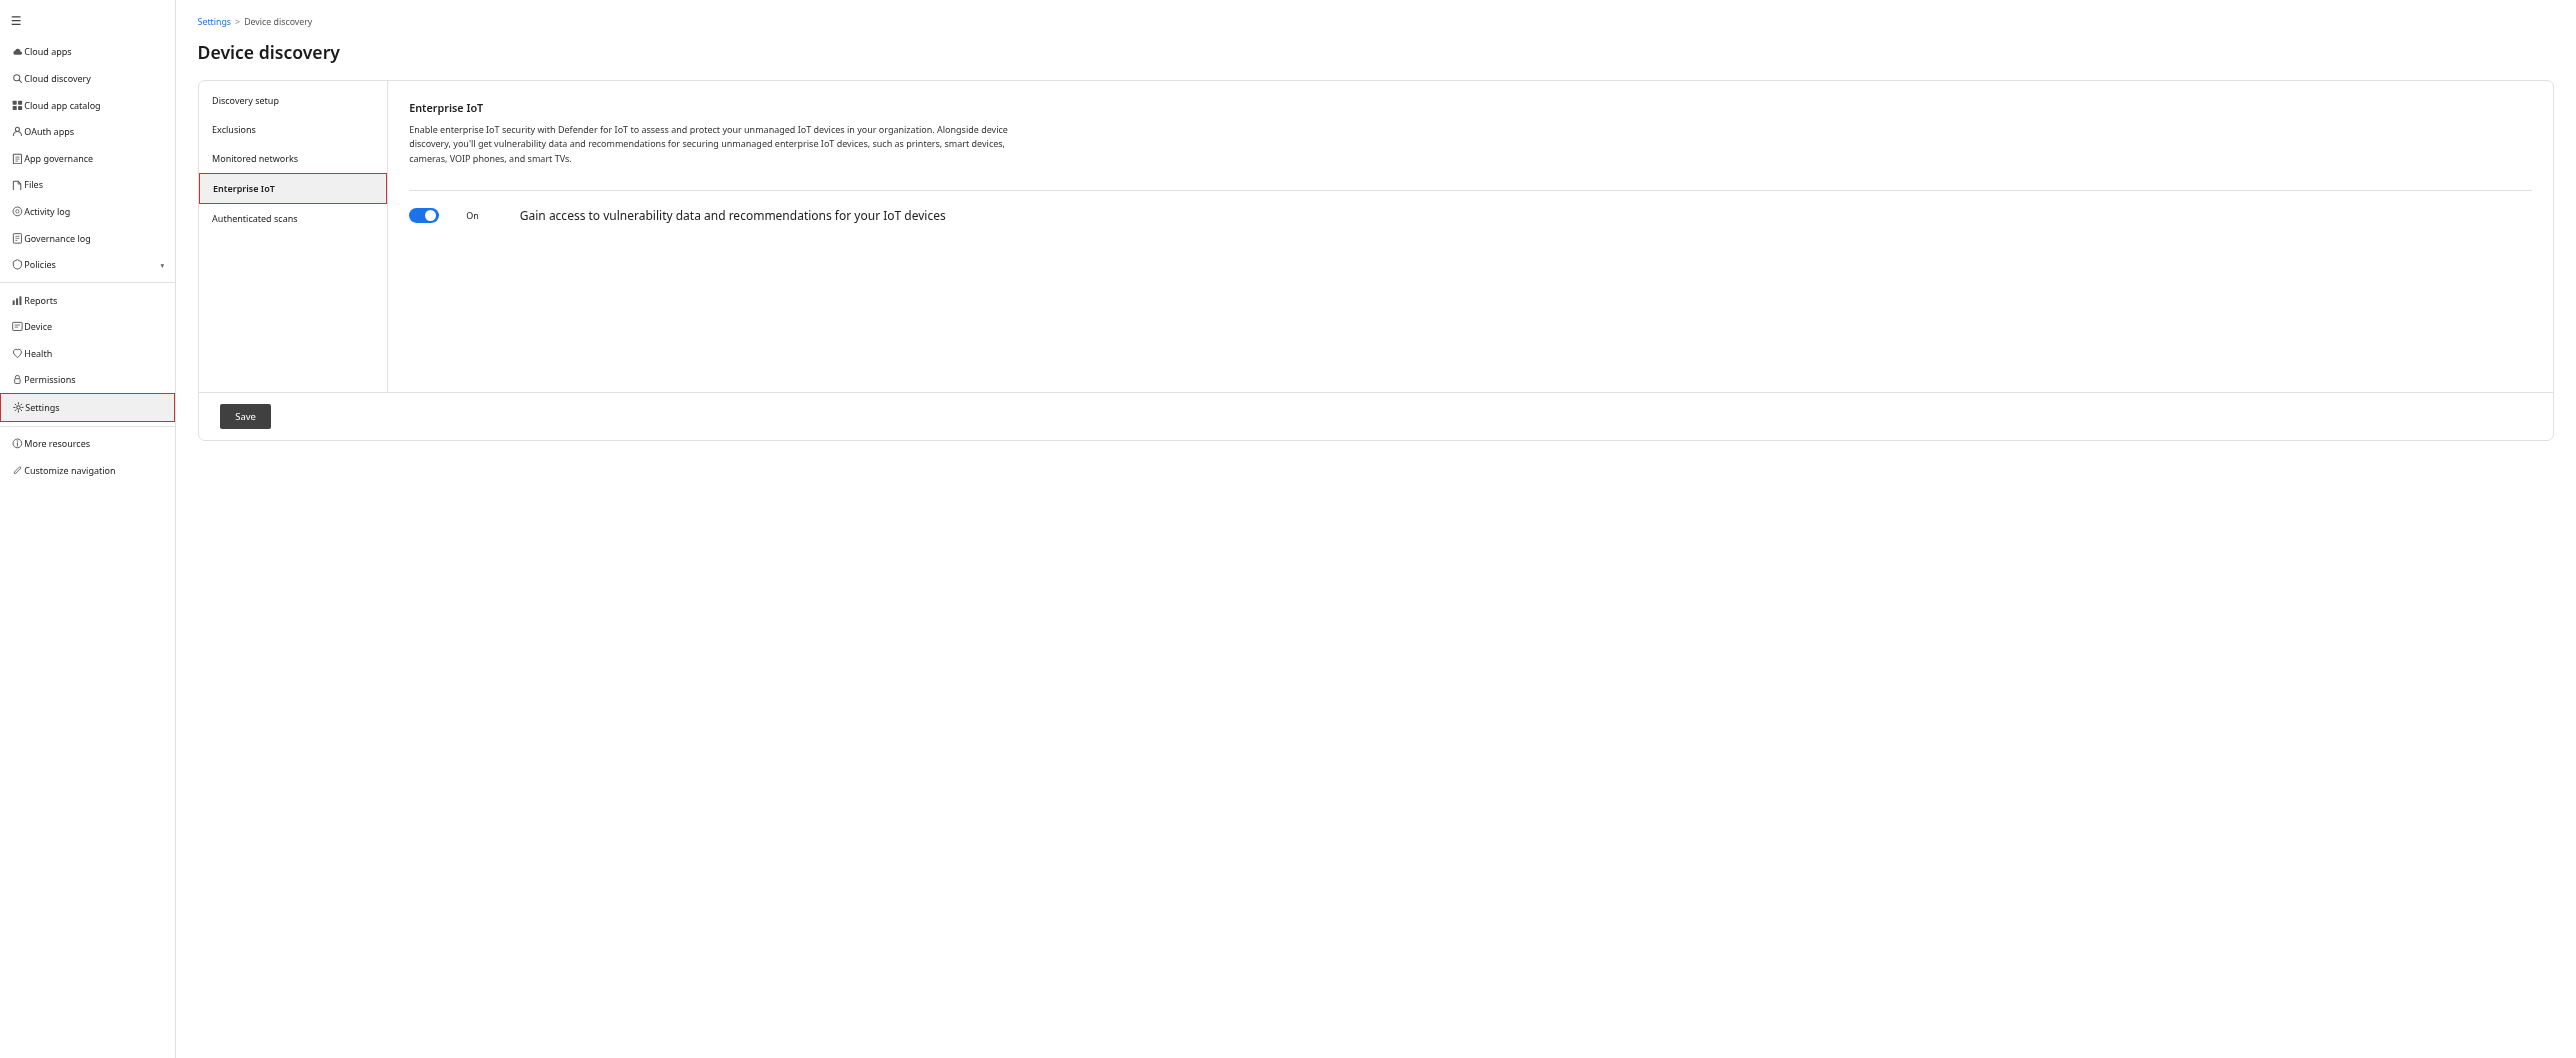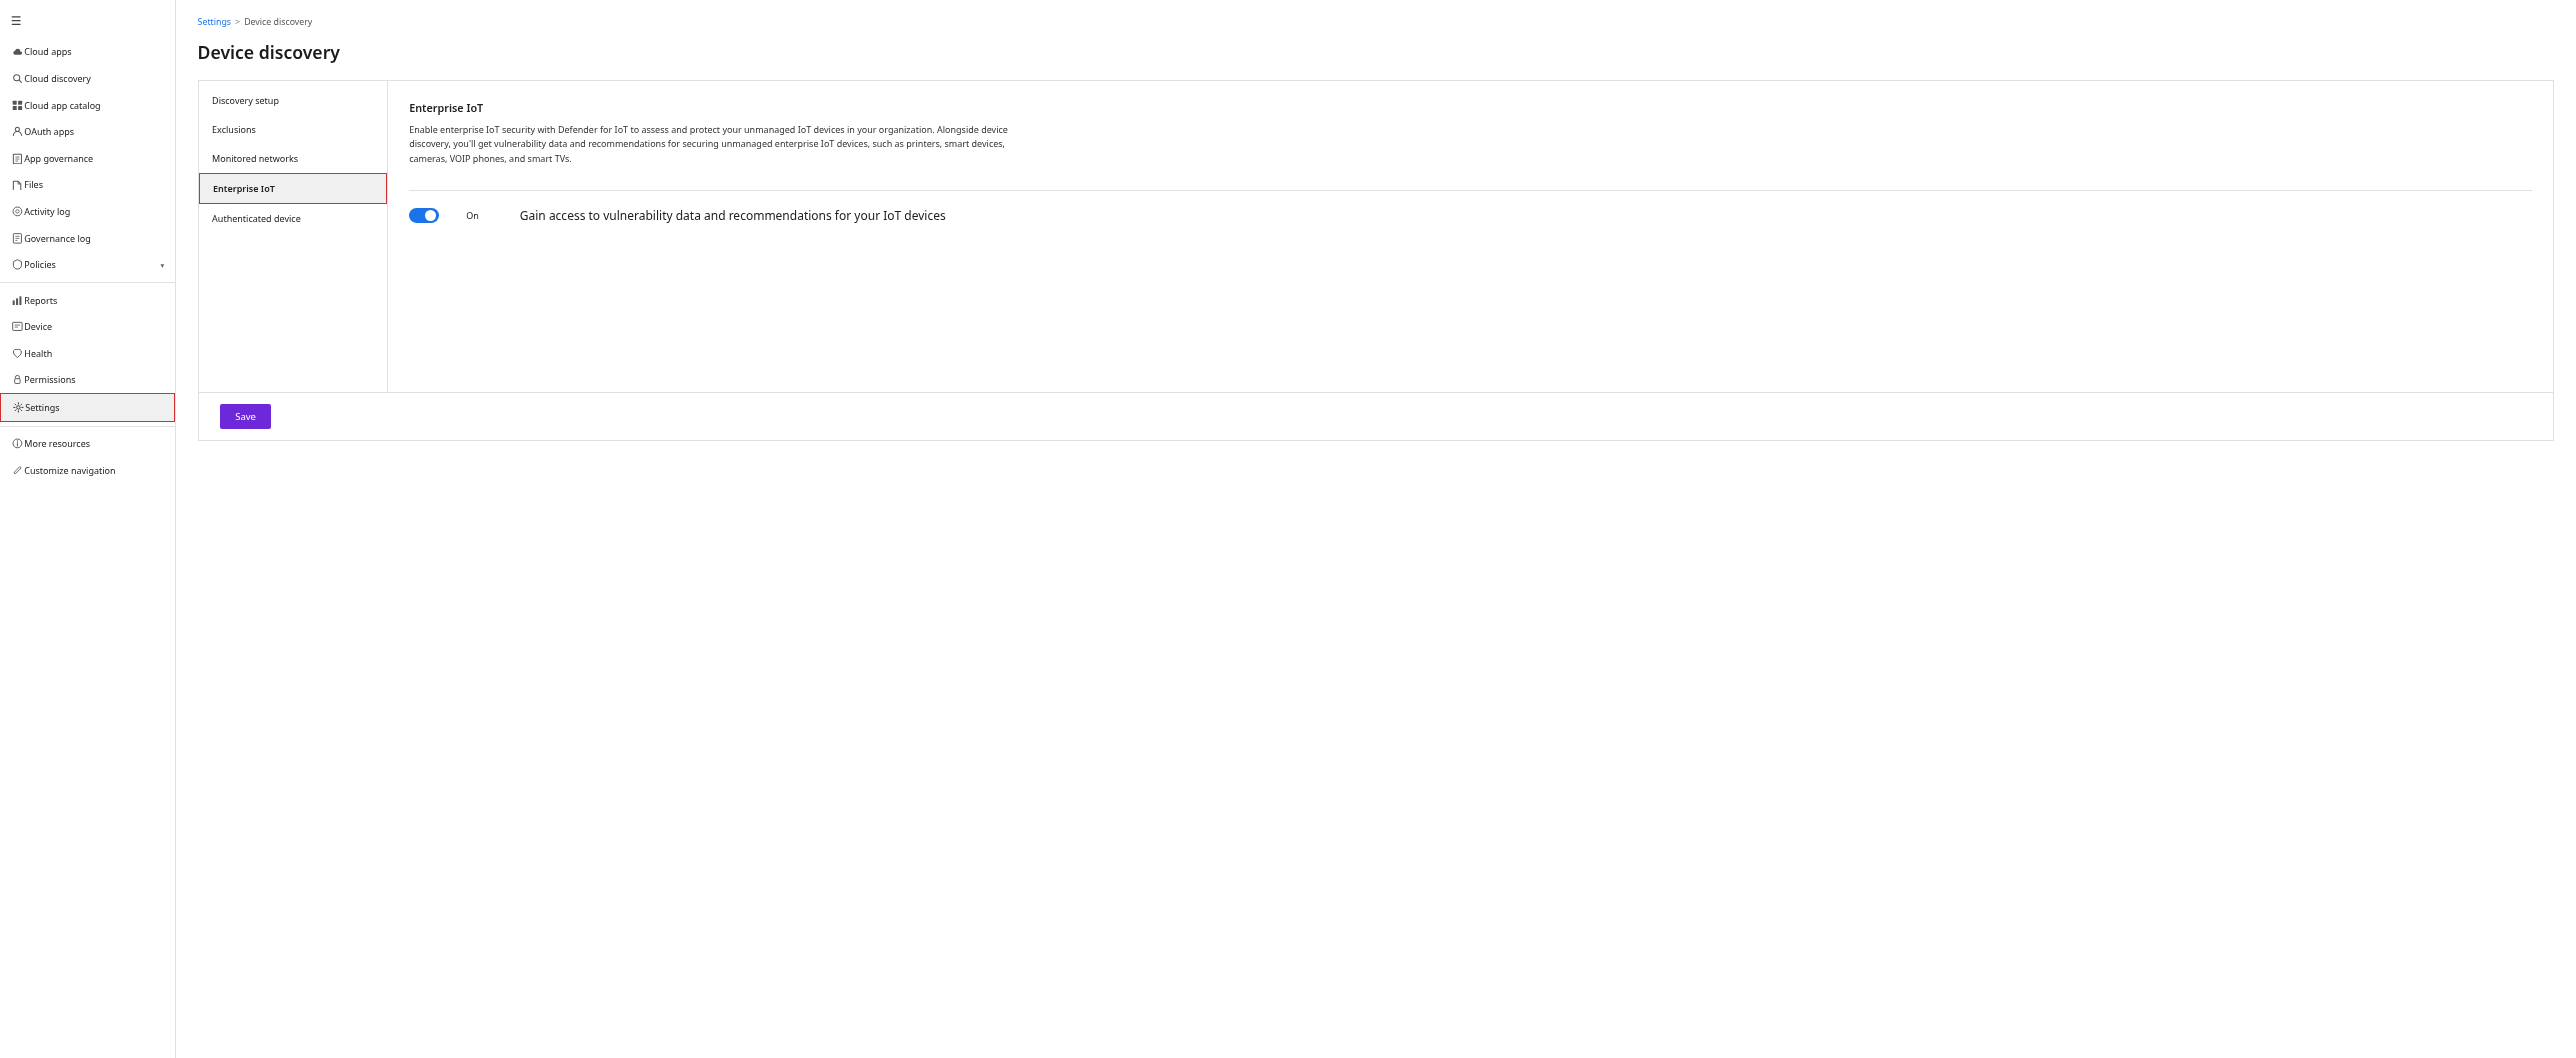--- a/index.html
+++ b/index.html
@@ -211,33 +211,33 @@
 
     
     .panel-footer {
       border-top: 0.7px solid #e0e0e0;
       padding: 10.8px 21.6px;
       display: flex;
       align-items: center;
     }
 
     .save-button {
-      background: #6d28d9;
+      background: #404040;
       color: #fff;
       border: none;
       border-radius: 2px;
       padding: 6px 15px;
       font-size: 9.5px;
       cursor: pointer;
       font-family: inherit;
     }
 
     .content-panel-wrapper {
       border: 0.7px solid #e0e0e0;
-      border-radius: 0;
+      border-radius: 7px;
       display: flex;
       flex-direction: column;
     }
 
     .content-panel-body {
       display: flex;
       flex: 1;
       min-height: 311px;
     }
   </style>
@@ -441,21 +441,21 @@
           <div class="panel-nav-item">
             <span>Exclusions</span>
           </div>
           <div class="panel-nav-item">
             <span>Monitored networks</span>
           </div>
           <div class="panel-nav-item active">
             <span>Enterprise IoT</span>
           </div>
           <div class="panel-nav-item">
-            <span>Authenticated device</span>
+            <span>Authenticated scans</span>
           </div>
         </div>
 
         <div class="panel-content">
           <h2 class="enterprise-iot-title">Enterprise IoT</h2>
           <p class="enterprise-iot-desc">Enable enterprise IoT security with Defender for IoT to assess and protect your unmanaged IoT devices in your organization. Alongside device discovery, you'll get vulnerability data and recommendations for securing unmanaged enterprise IoT devices, such as printers, smart devices, cameras, VOIP phones, and smart TVs.</p>
 
           <div class="divider-h"></div>
 
           <div class="toggle-row">

